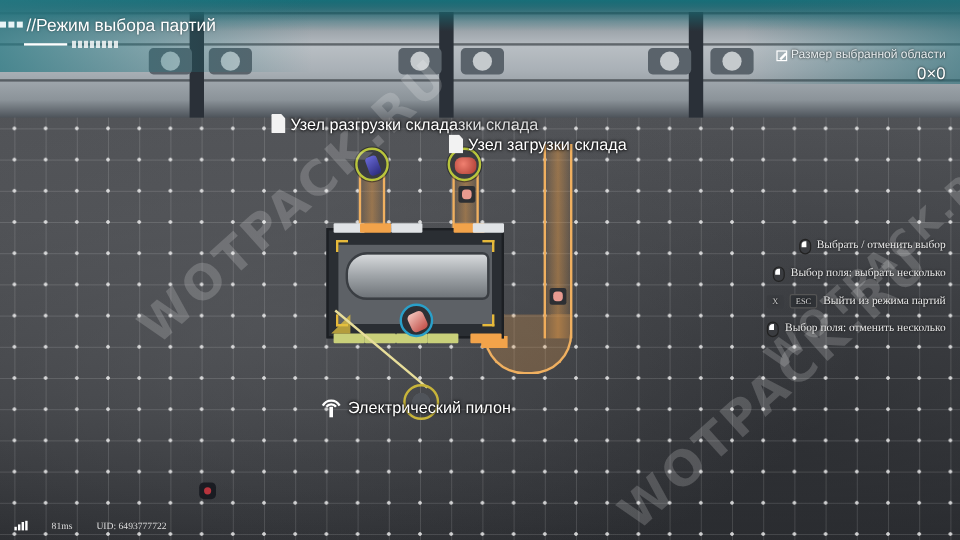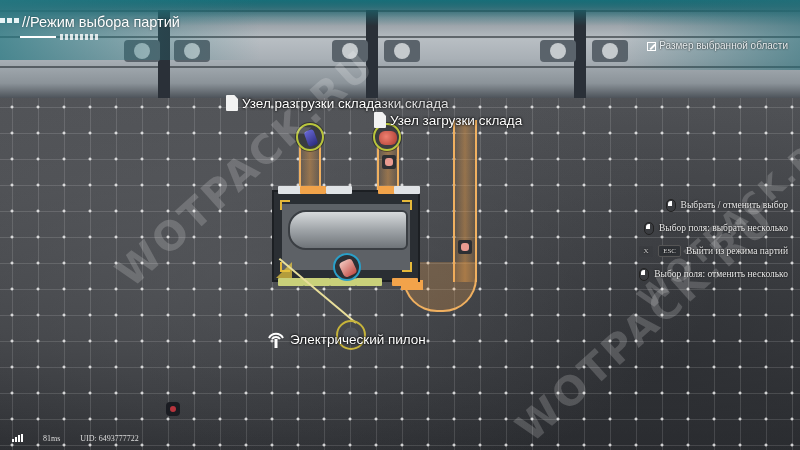--- a/index.html
+++ b/index.html
@@ -199,20 +199,21 @@
   <div class="header-title">//Режим выбора партий</div>
   <div class="header-bar"></div>
   <div class="header-bits"></div>
 </div>
 
 <div class="sel-size">
   <div class="sel-size-label">
     <span class="resize-icon"></span>
     <span>Размер выбранной области</span>
   </div>
+  <div class="sel-size-value">0×0</div>
 </div>
 
 <div class="hints">
   <div class="hint">
     <span class="mouse"></span>
     <span>Выбрать / отменить выбор</span>
   </div>
   <div class="hint">
     <span class="mouse"></span>
     <span>Выбор поля: выбрать несколько</span>

